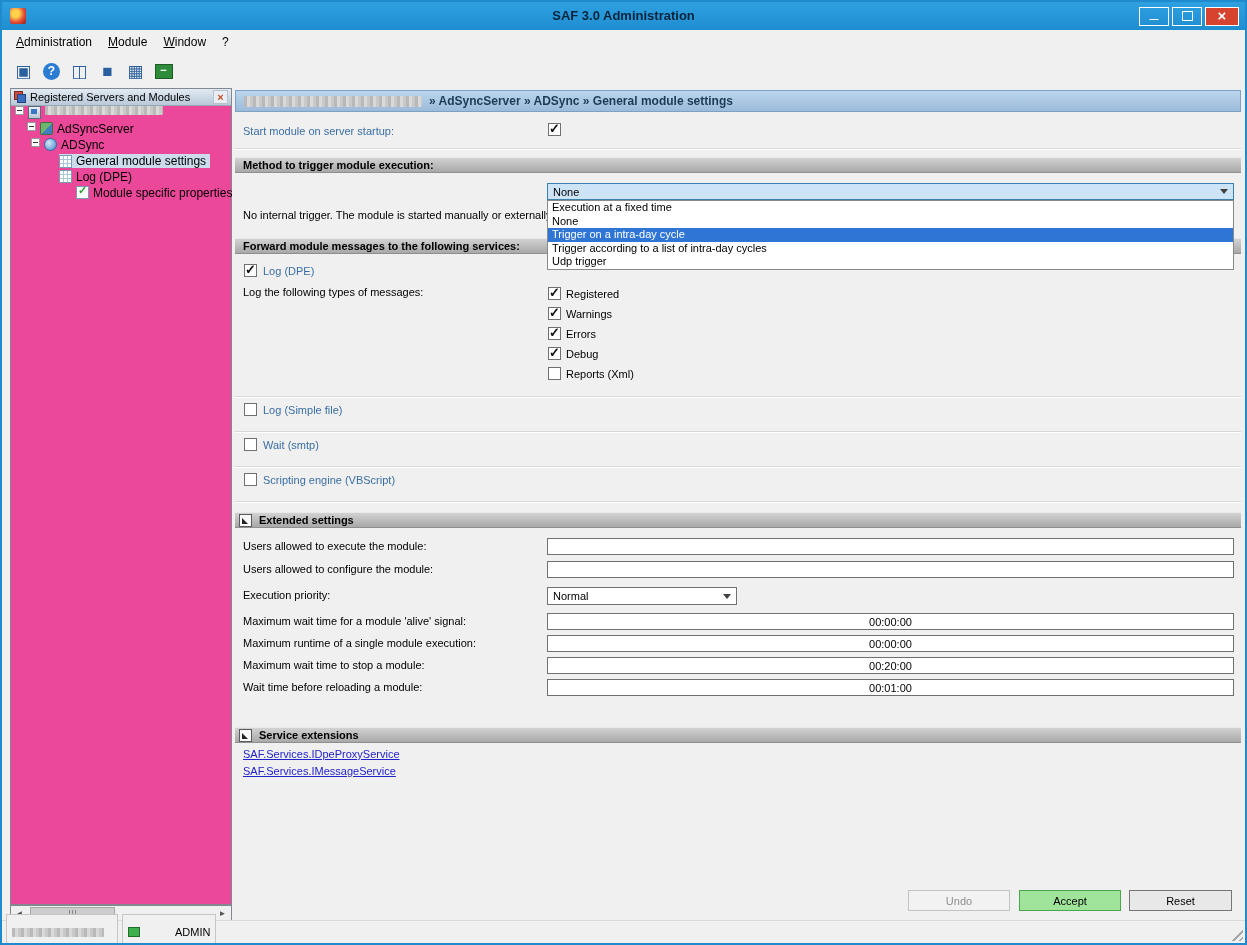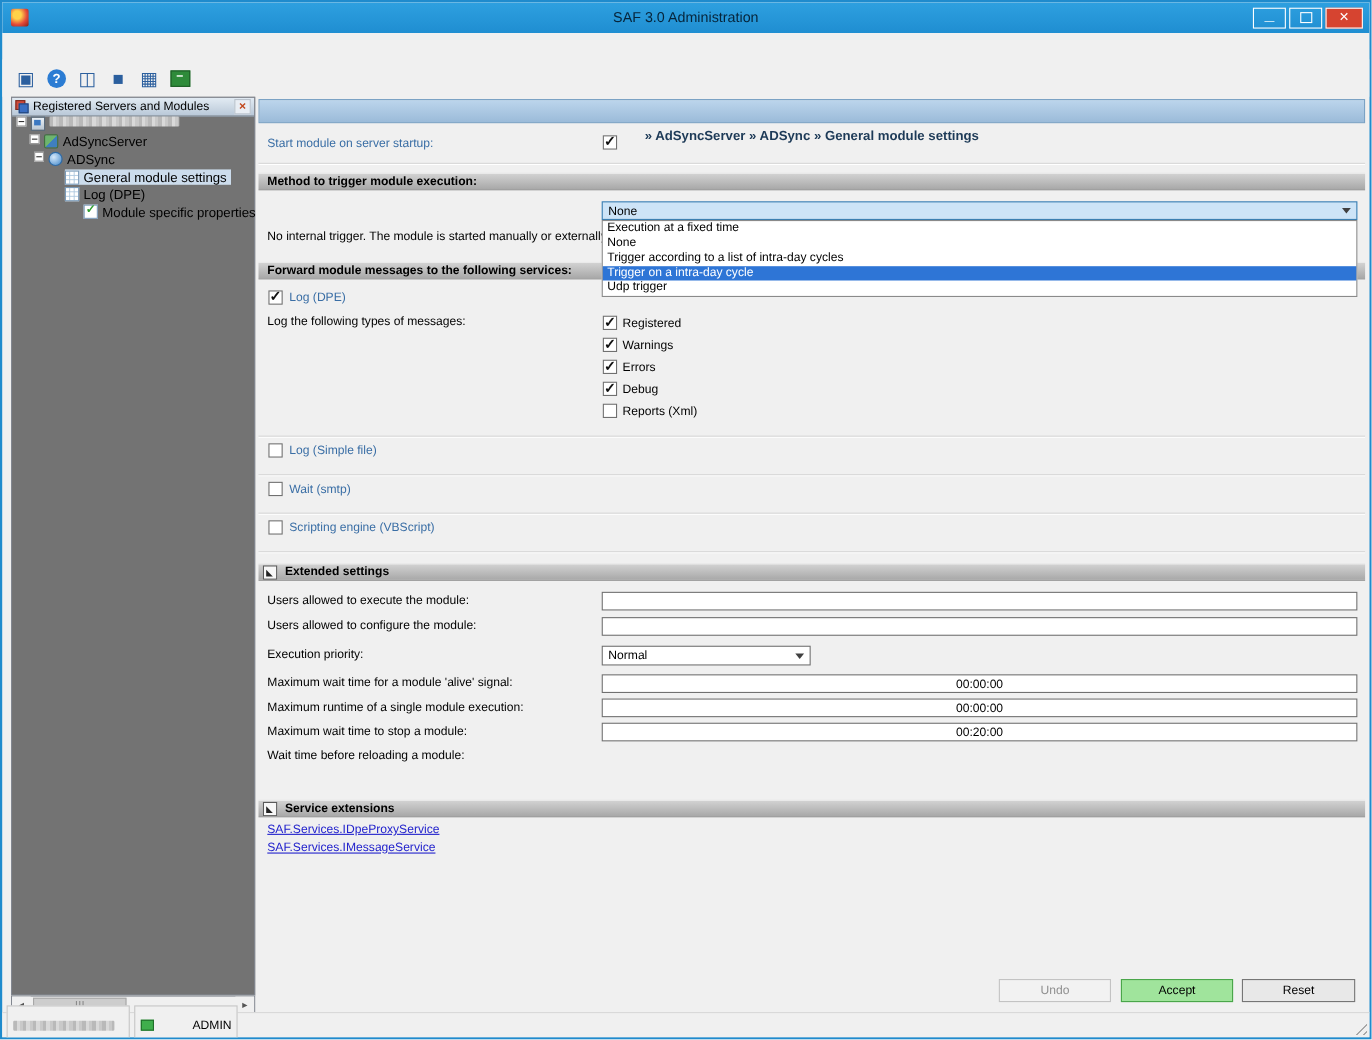--- a/index.html
+++ b/index.html
@@ -3,21 +3,21 @@
 <meta charset="utf-8">
 <style>
   * { box-sizing: border-box; }
   html,body { margin:0; padding:0; }
   body { font-family:"Liberation Sans", sans-serif; font-size:11px; color:#000; }
   .window { position:relative; width:1247px; height:945px; background:#f0f0f0;
             border:2px solid #1f8bcd; overflow:hidden; }
 
   
   .titlebar { position:absolute; left:0; top:0; right:0; height:28px;
-              background:linear-gradient(#2ea0e0,#1f8ed1); display:flex; align-items:center; }
+              background:linear-gradient(#2ea0e0,#1f8ed1); display:flex; align-items:center;font-weight:bold; }
   .app-icon { width:16px; height:16px; margin-left:8px; border-radius:2px;
               background:radial-gradient(circle at 35% 35%, #ffd24a 25%, #e34a3a 60%, #8a1f14 100%); }
   .win-title { position:absolute; left:50%; transform:translateX(-50%); top:6px;
                font-size:13px; color:#06243a; }
   .winbtns { margin-left:auto; display:flex; gap:3px; margin-right:6px; }
   .wbtn { width:30px; height:19px; border:1px solid #fff; display:flex;
           align-items:center; justify-content:center; color:#fff; cursor:default; }
   .wbtn.min::after { content:"—"; font-size:9px; margin-top:6px; }
   .wbtn.max::after { content:""; width:9px; height:8px; border:1px solid #fff; display:block; }
   .wbtn.close { background:#d64430; border-color:#fff; width:34px; }
@@ -38,21 +38,21 @@
                  display:flex; align-items:center; justify-content:center; }
   .console-box::after { content:"−"; font-size:11px; font-weight:bold; margin-top:-2px; }
 
   
   .redacted { display:inline-block; vertical-align:middle; border-radius:1px;
     background:repeating-linear-gradient(90deg,#b9b9b9 0 3px,#d9d9d9 3px 6px,#c9c9c9 6px 9px);
     filter:blur(0.7px); }
 
   
   .tree-panel { position:absolute; left:8px; top:86px; width:222px; height:817px;
-                background:#737373; border:1px solid #828790; }
+                background:#ec4899; border:1px solid #828790; }
   .tree-header { height:17px; background:linear-gradient(#e2ebf3,#b9c8d8);
                  border-bottom:1px solid #98a8b8; display:flex; align-items:center;
                  padding:0 3px; font-size:11px; white-space:nowrap; }
   .th-ic { width:12px; height:12px; position:relative; margin-right:4px; flex:none; }
   .th-ic::before { content:""; position:absolute; left:0; top:0; width:7px; height:7px;
                    background:#d04a3a; border:1px solid #7a2a20; }
   .th-ic::after { content:""; position:absolute; right:0; bottom:0; width:7px; height:7px;
                   background:#3a6ec2; border:1px solid #24457a; }
   .tree-close { margin-left:auto; width:15px; height:14px; display:flex; align-items:center;
                 justify-content:center; color:#c2491f; font-weight:bold; font-size:11px;
@@ -83,22 +83,22 @@
   .sarrow.right { margin-left:auto; }
   .sarrow.right::after { content:"►"; }
   .sthumb { width:85px; margin:1px 0 1px 2px; background:#cdcdcd; border:1px solid #a8a8a8;
             display:flex; align-items:center; justify-content:center; gap:2px; }
   .sthumb i { display:block; width:1px; height:7px; background:#8a8a8a; }
 
   
   .main { position:absolute; left:233px; top:88px; width:1006px; height:822px; background:#f0f0f0; }
   .crumb { position:absolute; left:0; top:0; width:100%; height:22px;
            background:linear-gradient(#bcd5ec,#9bbbd9); border:1px solid #7ba2c4;
-           display:flex; align-items:center; gap:25px; padding:0 8px;
-           font-weight:bold; font-size:12px; color:#1d3a57; white-space:nowrap;flex-direction:column; }
+           display:flex; align-items:center; gap:7px; padding:0 8px;
+           font-weight:bold; font-size:12px; color:#1d3a57; white-space:nowrap; }
   .sect { position:absolute; left:0; width:100%; height:16px;
           background:linear-gradient(#d2d2d2,#a8a8a8); border-top:1px solid #e9e9e9;
           border-bottom:1px solid #8f8f8f; display:flex; align-items:center;
           font-weight:bold; font-size:11px; padding-left:8px; }
   .sect .toggle { width:13px; height:13px; background:#f7f7f7; border:1px solid #5a5a5a;
                   margin:0 7px 0 -4px; position:relative; flex:none; }
   .sect .toggle::after { content:""; position:absolute; left:2px; bottom:2px;
                          border-left:6px solid #222; border-top:6px solid transparent; }
   .sep { position:absolute; left:0; width:100%; height:1px; background:#d8d8d8; box-shadow:0 1px 0 #ffffff; }
   .lbl { position:absolute; font-size:11px; white-space:nowrap; }
@@ -144,20 +144,26 @@
   <div class="titlebar">
     <div class="app-icon"></div>
     <div class="win-title">SAF 3.0 Administration</div>
     <div class="winbtns">
       <div class="wbtn min"></div>
       <div class="wbtn max"></div>
       <div class="wbtn close"></div>
     </div>
   </div>
 
+  <div class="menubar">
+    <div class="menu-item"><u>A</u>dministration</div>
+    <div class="menu-item"><u>M</u>odule</div>
+    <div class="menu-item"><u>W</u>indow</div>
+    <div class="menu-item">?</div>
+  </div>
 
   <div class="toolbar">
     <div class="tbtn">
         <span class="tb-glyph">▣</span>
       </div>
     <div class="tbtn">
         <span class="help-circle"></span>
       </div>
     <div class="tbtn">
         <span class="tb-glyph">◫</span>
@@ -237,22 +243,22 @@
 
     <div class="lbl" style="left:8px;top:119px">No internal trigger. The module is started manually or externally.</div>
 
     <div class="combo">
       <span>None</span>
       <span class="chev"></span>
     </div>
     <div class="ddlist">
       <div class="dditem">Execution at a fixed time</div>
       <div class="dditem">None</div>
+      <div class="dditem hl">Trigger on a intra-day cycle</div>
       <div class="dditem">Trigger according to a list of intra-day cycles</div>
-      <div class="dditem hl">Trigger on a intra-day cycle</div>
       <div class="dditem">Udp trigger</div>
     </div>
 
     <div class="sect" style="top:148px">
       <span>Forward module messages to the following services:</span>
     </div>
 
     <span class="cb" style="left:9px;top:174px" data-checked="true"></span>
     <div class="lbl blue" style="left:28px;top:175px">Log (DPE)</div>
 
@@ -296,20 +302,21 @@
       <span>Normal</span>
       <span class="chev"></span>
     </div>
     <div class="lbl" style="left:8px;top:525px">Maximum wait time for a module 'alive' signal:</div>
     <input class="field-input time" style="top: 523px;" readonly="" value="00:00:00">
     <div class="lbl" style="left:8px;top:547px">Maximum runtime of a single module execution:</div>
     <input class="field-input time" style="top: 545px;" readonly="" value="00:00:00">
     <div class="lbl" style="left:8px;top:569px">Maximum wait time to stop a module:</div>
     <input class="field-input time" style="top: 567px;" readonly="" value="00:20:00">
     <div class="lbl" style="left:8px;top:591px">Wait time before reloading a module:</div>
+    <input class="field-input time" style="top: 589px;" readonly="" value="00:01:00">
 
     <div class="sect" style="top:637px">
       <span class="toggle"></span>
       <span>Service extensions</span>
     </div>
     <a class="link" style="top:658px" href="#">SAF.Services.IDpeProxyService</a>
     <a class="link" style="top:675px" href="#">SAF.Services.IMessageService</a>
 
     <div class="btn undo">Undo</div>
     <div class="btn accept">Accept</div>

